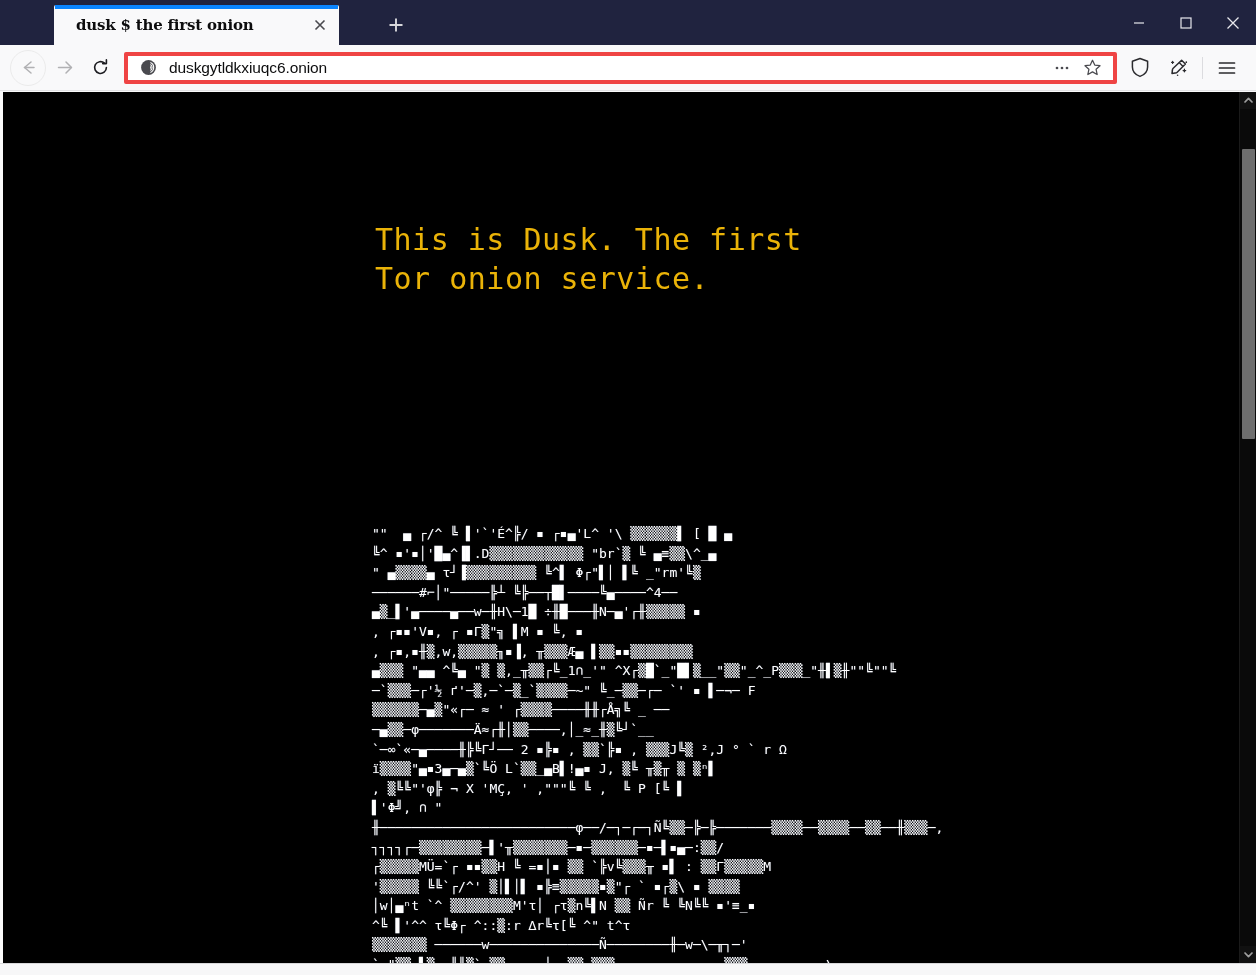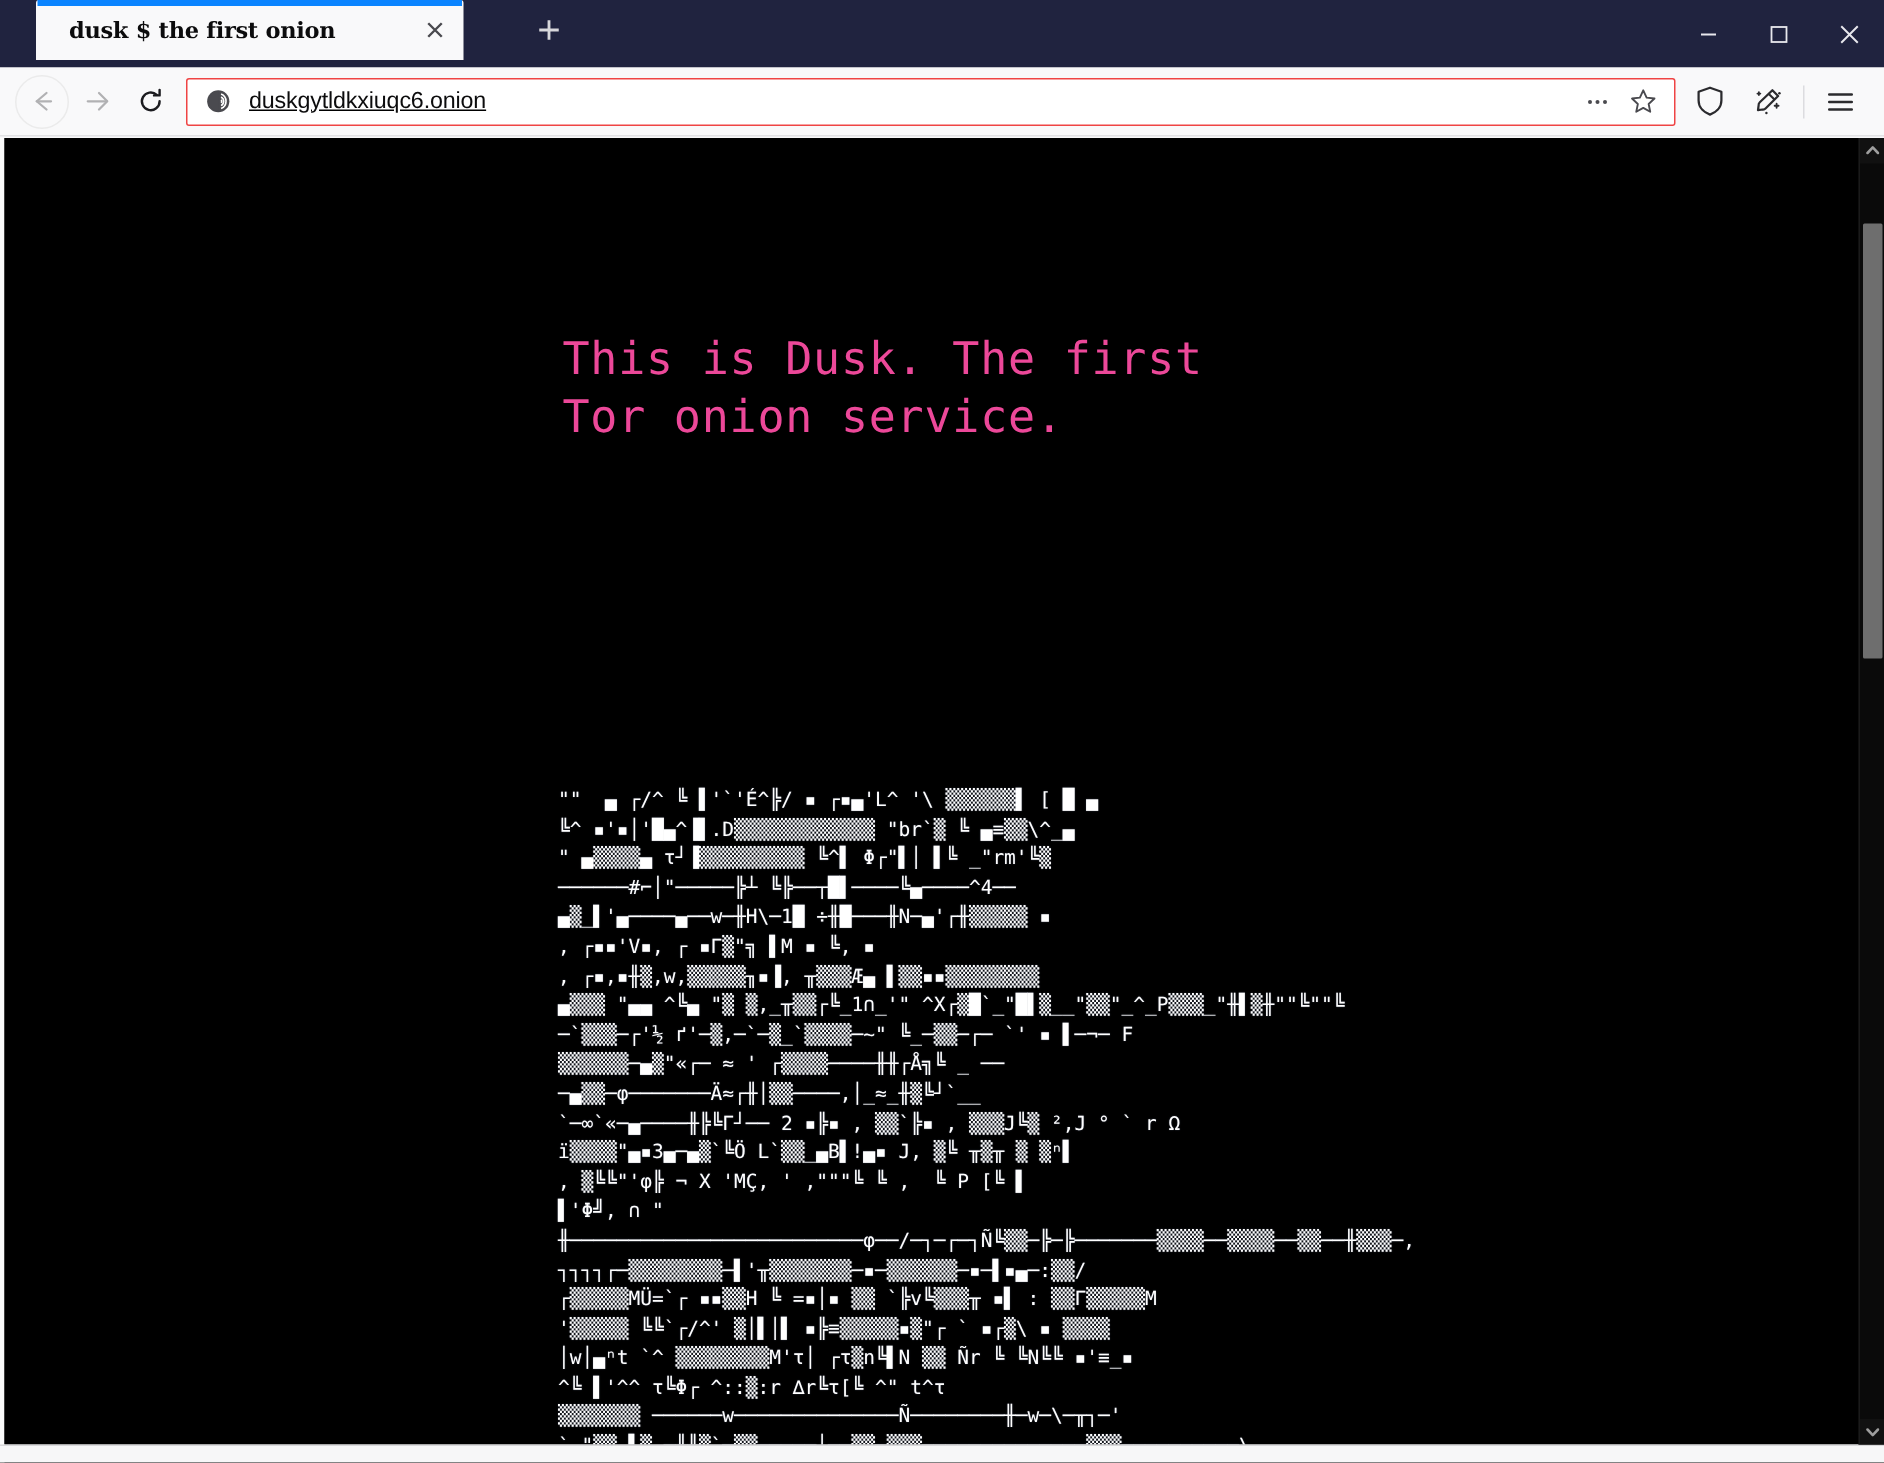--- a/index.html
+++ b/index.html
@@ -17,23 +17,24 @@
     position: absolute;
     left: 0; top: 0;
     width: 1256px; height: 45px;
     background: #20233f;
     display: flex;
     align-items: flex-end;
   }
 
   .tabstrip {
     display: flex;
+    align-items: flex-end;
     height: 45px;
     flex: 0 0 auto;
-    padding-left: 24px;
+    padding-left: 54px;
     gap: 36px;
   }
 
   .tab {
     position: relative;
     width: 285px;
     height: 40px;
     background: #f9f9fa;
     display: flex;
     align-items: center;
@@ -111,27 +112,26 @@
   }
   .navbtn.disabled { color: #bcbcc0; }
   .navbtn.back { border: 1px solid #ebebeb; color: #b1b1b3; }
   .navbtn.fwd { color: #b1b1b3; }
   .navbtn.reload { color: #1c1c20; margin-right: 6px; }
 
   .urlbar {
     flex: 1 1 auto;
     height: 32px;
     background: #ffffff;
-    border: 1px solid #ef4444;
+    border: 4px solid #ef4444;
     border-radius: 2px;
     display: flex;
     align-items: center;
     padding: 0 6px 0 12px;
     margin-right: 4px;
-    text-decoration: underline;
   }
   .onion-icon {
     width: 17px; height: 17px;
     flex: 0 0 17px;
     margin-right: 12px;
   }
   .url-text {
     flex: 1 1 auto;
     font-size: 15.5px;
     color: #0c0c0d;
@@ -199,21 +199,21 @@
     overflow: hidden;
   }
 
   .headline {
     position: absolute;
     left: 372px;
     top: 128px;
     font-family: "DejaVu Sans Mono", monospace;
     font-size: 30px;
     line-height: 39px;
-    color: #ec4899;
+    color: #eab308;
     letter-spacing: 0.5px;
     white-space: pre-line;
   }
 
   .cta {
     position: absolute;
     left: 374px;
     top: 214px;
     font-family: "DejaVu Serif", serif;
     font-weight: bold;

